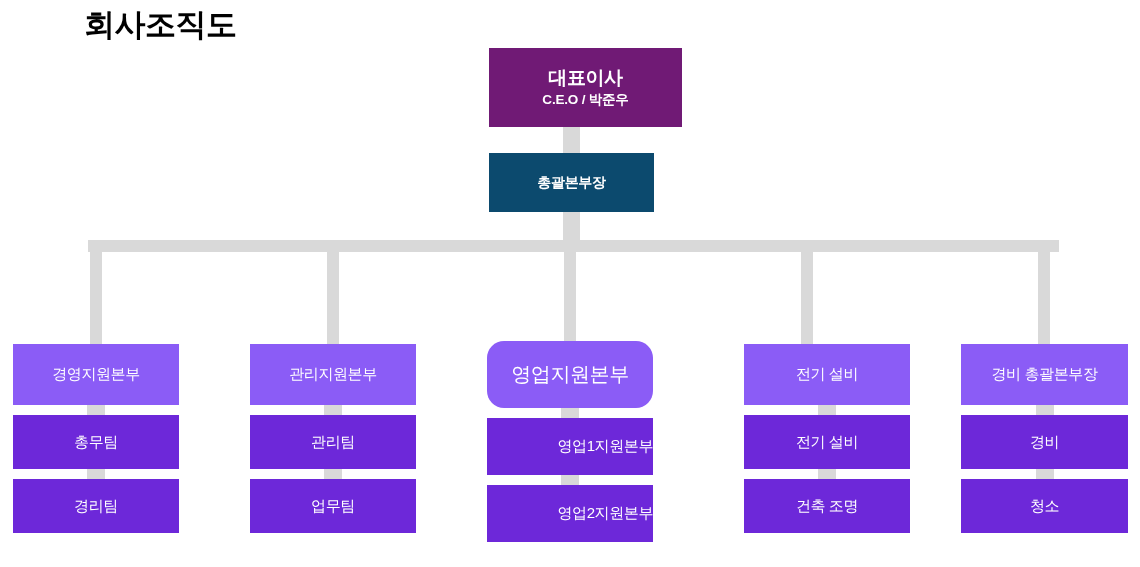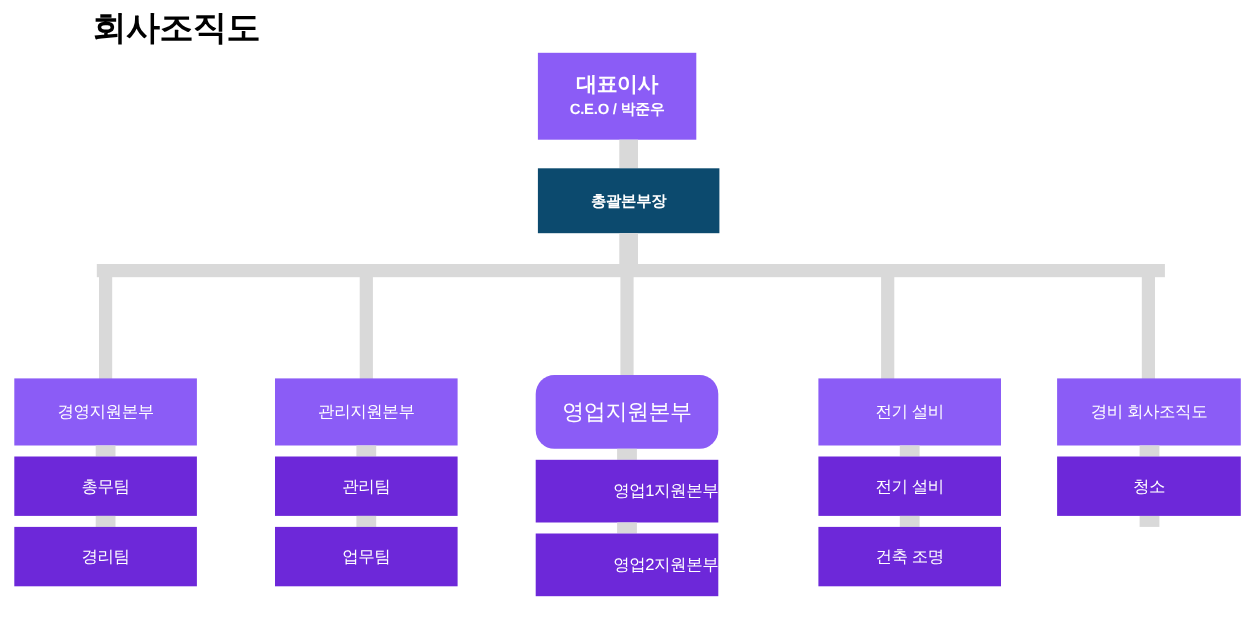--- a/index.html
+++ b/index.html
@@ -39,23 +39,23 @@
     justify-content: center;
     text-align: center;
     color: #ffffff;
   }
   .node-label { display: block; }
 
   
   #node-ceo {
     left: 489px;
     top: 48px;
-    width: 144px;
+    width: 193px;
     height: 79px;
-    background: #8b5cf6;
+    background: #701a75;
   }
   #node-ceo .node-title {
     font-size: 19px;
     font-weight: bold;
     letter-spacing: -0.4px;
     line-height: 1.15;
   }
   #node-ceo .node-sub {
     font-size: 13.5px;
     font-weight: bold;
@@ -242,20 +242,23 @@
     <span class="node-label">전기 설비</span>
   </div>
   <div class="tab tab-team-team"></div>
   <div class="node col-team">
     <span class="node-label">건축 조명</span>
   </div>
 </div>
 
 <div class="column" id="col-5">
   <div class="node col-head">
-    <span class="node-label">경비 회사조직도</span>
-  </div>
-  <div class="tab tab-head-team"></div>
+    <span class="node-label">경비 총괄본부장</span>
+  </div>
+  <div class="tab tab-head-team"></div>
+  <div class="node col-team">
+    <span class="node-label">경비</span>
+  </div>
   <div class="tab tab-team-team"></div>
   <div class="node col-team">
     <span class="node-label">청소</span>
   </div>
 </div>
 
 </body></html>

